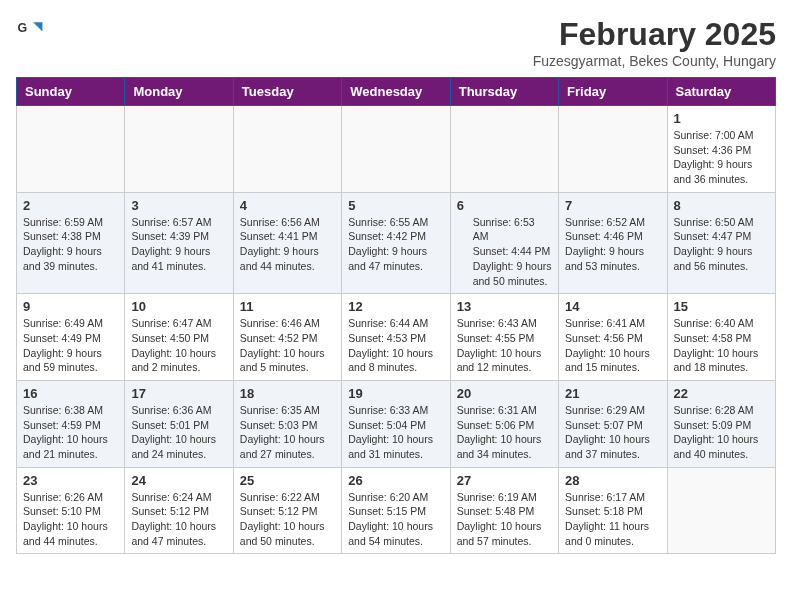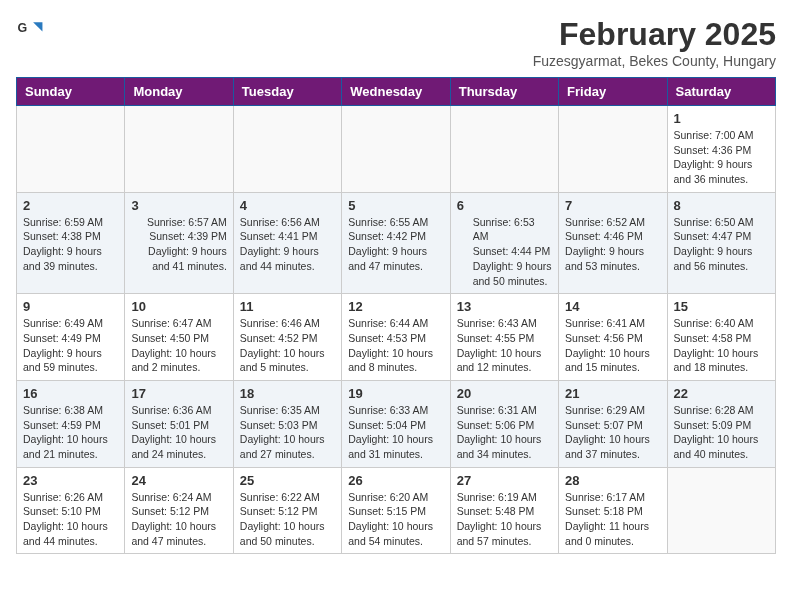--- a/index.html
+++ b/index.html
@@ -124,21 +124,21 @@
       </tr>
       <tr class="alt-row">
         <td>
           <span class="day-number">2</span>
           <div class="day-info" style="white-space: pre-line;">Sunrise: 6:59 AM
 Sunset: 4:38 PM
 Daylight: 9 hours and 39 minutes.</div>
         </td>
         <td>
           <span class="day-number">3</span>
-          <div class="day-info" style="white-space: pre-line; text-align: right;">Sunrise: 6:57 AM
+          <div class="day-info" style="white-space: pre-line;">Sunrise: 6:57 AM
 Sunset: 4:39 PM
 Daylight: 9 hours and 41 minutes.</div>
         </td>
         <td>
           <span class="day-number">4</span>
           <div class="day-info" style="white-space: pre-line;">Sunrise: 6:56 AM
 Sunset: 4:41 PM
 Daylight: 9 hours and 44 minutes.</div>
         </td>
         <td>

